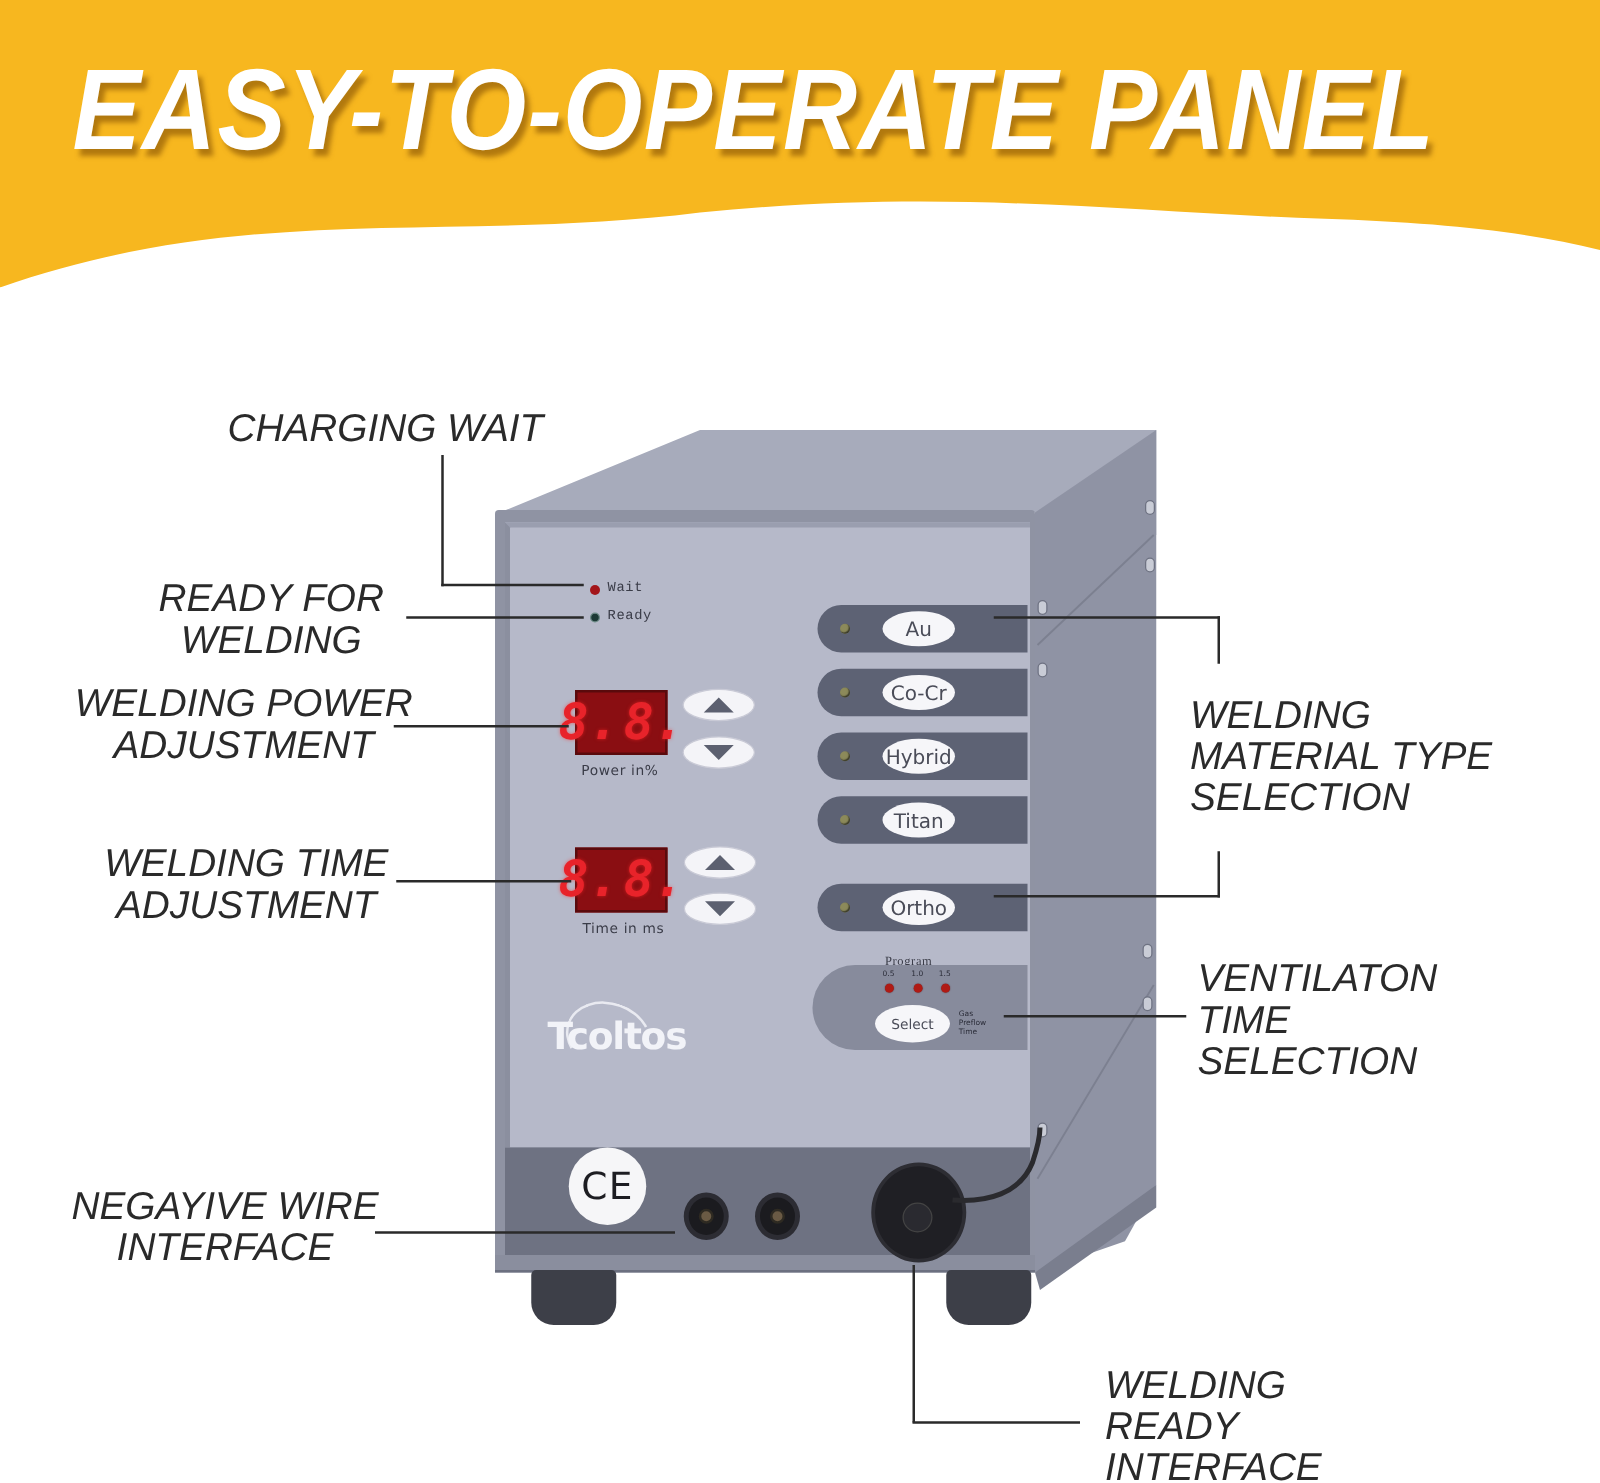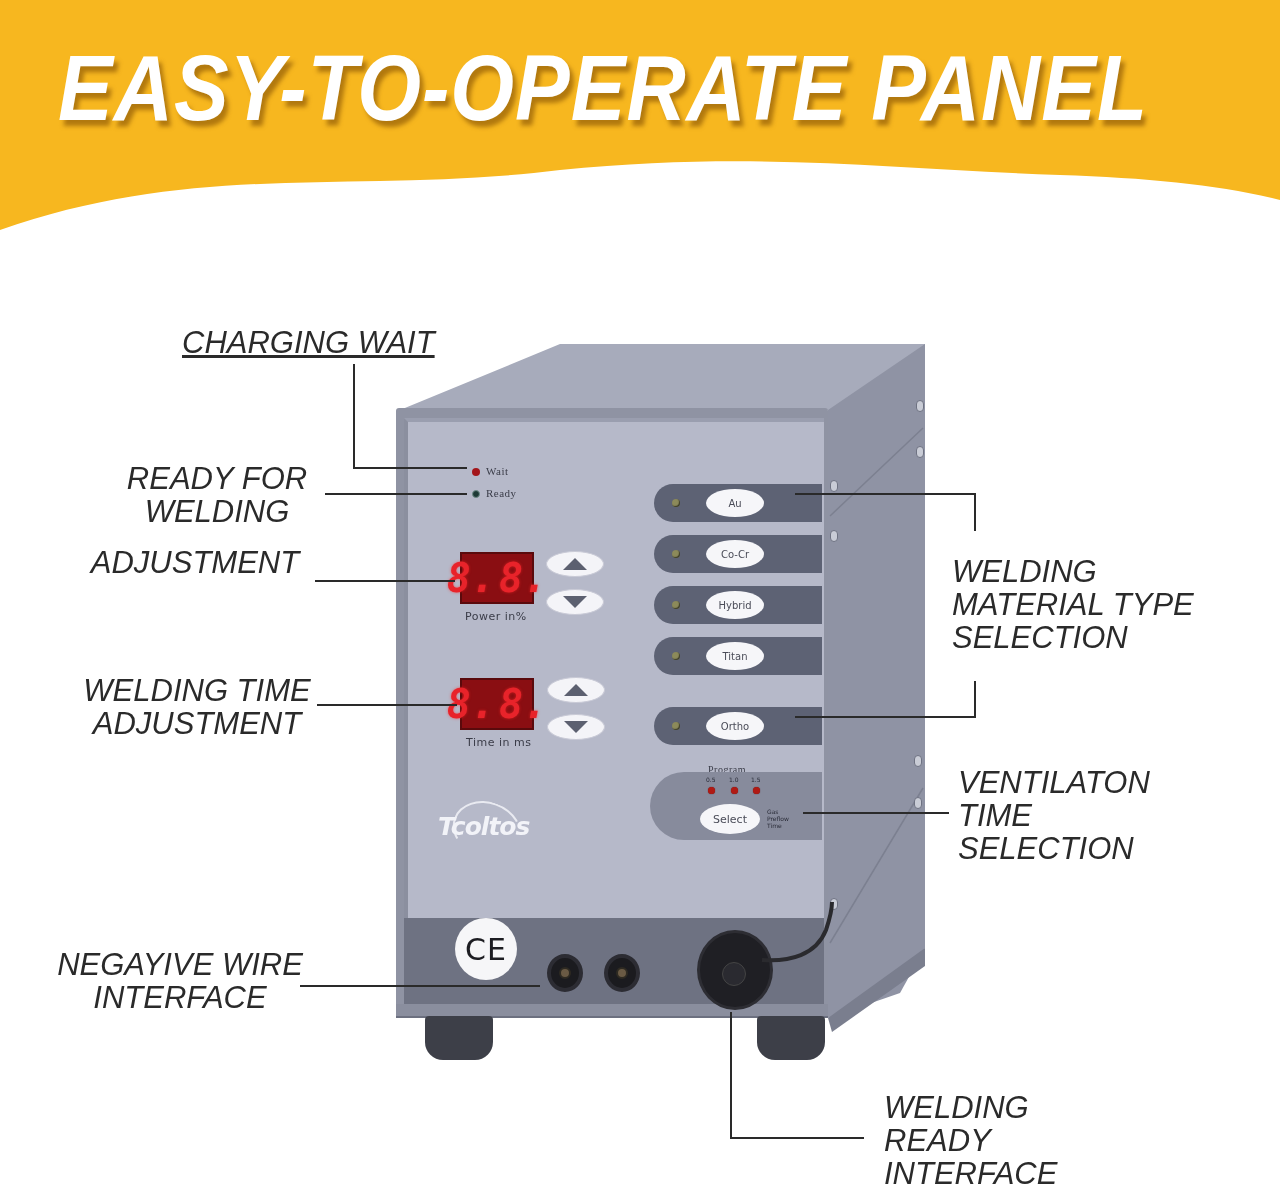--- a/index.html
+++ b/index.html
@@ -44,21 +44,21 @@
     background: #6e7282;
   }
   .bottom-lip {
     position: absolute; left: 396px; top: 1004px; width: 432px; height: 14px;
     background: #8a8e9e; border-bottom: 2px solid #6c7080;
   }
   .foot { position: absolute; width: 68px; height: 44px; background: #3d3f48; border-radius: 4px 4px 18px 18px; }
 
   
   .led { position: absolute; width: 8px; height: 8px; border-radius: 50%; }
-  .led-text { position: absolute; font-size: 11px; color: #3a3c48; font-family: Liberation Serif, serif; letter-spacing: 0.5px; }
+  .led-text { position: absolute; font-size: 11px; color: #3a3c48; font-family: Liberation Mono, monospace; letter-spacing: 0.5px; }
 
   
   .seg-display {
     position: absolute; width: 74px; height: 52px; background: #8a0e12;
     border: 2px solid #5a0a0c; display: flex; align-items: center; justify-content: center; gap: 4px;
   }
   .seg-digit {
     font-family: "DejaVu Sans Mono", monospace; font-size: 40px; font-weight: bold; font-style: italic;
     color: #e8232a; text-shadow: 0 0 3px rgba(255,40,40,0.6); line-height: 1;
   }
@@ -74,41 +74,41 @@
 
   
   .prog-strip {
     position: absolute; left: 654px; width: 168px; height: 38px;
     background: #5d6274; border-radius: 19px 0 0 19px;
   }
   .prog-led { position: absolute; left: 18px; top: 15px; width: 8px; height: 8px; border-radius: 50%; background: #8c8a5a; box-shadow: inset -1px -1px 1px #3a3a2a; }
   .prog-btn {
     position: absolute; left: 52px; top: 5px; width: 58px; height: 28px; border-radius: 50%;
     background: #f6f6f9; display: flex; align-items: center; justify-content: center;
-    font-size: 10px; color: #4a4c58; font-family: "DejaVu Sans", sans-serif;
+    font-size: 16px; color: #4a4c58; font-family: "DejaVu Sans", sans-serif;
   }
   .prog-caption { position: absolute; left: 708px; top: 730px; font-size: 10px; color: #3a3c48; font-family: Liberation Serif, serif; letter-spacing: 0.5px; margin-top: 34px; }
 
   
   .vent-strip {
     position: absolute; left: 650px; top: 772px; width: 172px; height: 68px;
     background: #878b9c; border-radius: 34px 0 0 34px;
   }
   .vent-tick { position: absolute; font-size: 6px; color: #2a2c38; font-family: "DejaVu Sans", sans-serif; }
   .vent-led { position: absolute; width: 7px; height: 7px; border-radius: 50%; background: #b01a14; box-shadow: 0 0 1px #5a0a0a; }
   .vent-btn {
     position: absolute; left: 700px; top: 804px; width: 60px; height: 30px; border-radius: 50%;
     background: #f6f6f9; display: flex; align-items: center; justify-content: center;
     font-size: 11px; color: #4a4c58; font-family: "DejaVu Sans", sans-serif;
   }
   .vent-sub { position: absolute; left: 767px; top: 808px; font-size: 6px; line-height: 7px; color: #2a2c38; font-family: "DejaVu Sans", sans-serif; }
 
   .brand-logo {
     position: absolute; left: 438px; top: 812px; font-family: "DejaVu Sans", sans-serif;
-    font-weight: bold; font-style: italic; font-size: 25px; color: #f2f3f8; letter-spacing: -1px;
+    font-weight: bold; font-size: 30px; color: #f2f3f8; letter-spacing: -1px;
   }
   .brand-arc { position: absolute; left: 452px; top: 802px; width: 70px; height: 56px; border: 2px solid #f2f3f8; border-radius: 50%; border-right-color: transparent; border-bottom-color: transparent; transform: rotate(20deg); opacity: 0.85; }
 
   .ce-badge {
     position: absolute; left: 455px; top: 918px; width: 62px; height: 62px; border-radius: 50%;
     background: #f6f6f8; display: flex; align-items: center; justify-content: center;
     font-family: "DejaVu Sans", sans-serif; font-size: 30px; color: #1d1d22; letter-spacing: 1px;
   }
   .jack { position: absolute; width: 36px; height: 38px; border-radius: 50%; background: #1b1b1f; border: 4px solid #2c2c33; display: flex; align-items: center; justify-content: center; }
   .jack-hole { width: 12px; height: 12px; border-radius: 50%; background: #6a5a44; border: 2px solid #2e2a22; }
@@ -244,28 +244,29 @@
 
 <div class="line" style="left:795px;top:493px;width:181px;height:2px;"></div>
 <div class="line" style="left:974px;top:493px;width:2px;height:38px;"></div>
 <div class="line" style="left:795px;top:716px;width:181px;height:2px;"></div>
 <div class="line" style="left:974px;top:681px;width:2px;height:37px;"></div>
 <div class="line" style="left:803px;top:812px;width:146px;height:2px;"></div>
 
 <div class="line" style="left:730px;top:1012px;width:2px;height:126px;"></div>
 <div class="line" style="left:730px;top:1137px;width:134px;height:2px;"></div>
 
-<div class="label" style="left:182px;top:326px;text-decoration:underline;">CHARGING WAIT</div>
+<div class="label" style="left:182px;top:326px;">CHARGING WAIT</div>
 
 <div class="label center" style="left:112px;top:462px;width:210px;">
   <div>READY FOR</div>
   <div>WELDING</div>
 </div>
 
 <div class="label center" style="left:50px;top:546px;width:290px;">
+  <div>WELDING POWER</div>
   <div>ADJUSTMENT</div>
 </div>
 
 <div class="label center" style="left:74px;top:674px;width:246px;">
   <div>WELDING TIME</div>
   <div>ADJUSTMENT</div>
 </div>
 
 <div class="label center" style="left:46px;top:948px;width:268px;">
   <div>NEGAYIVE WIRE</div>

